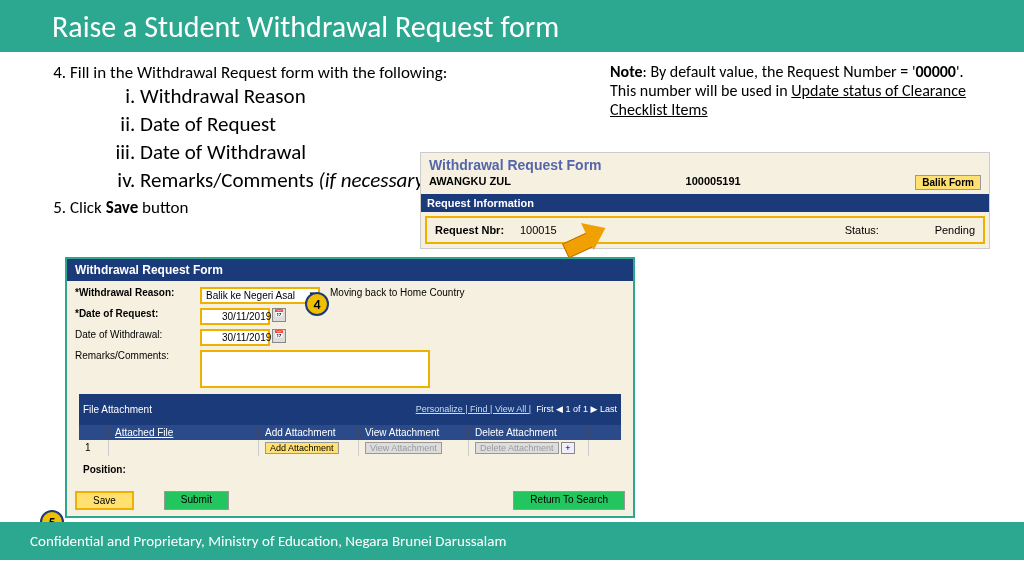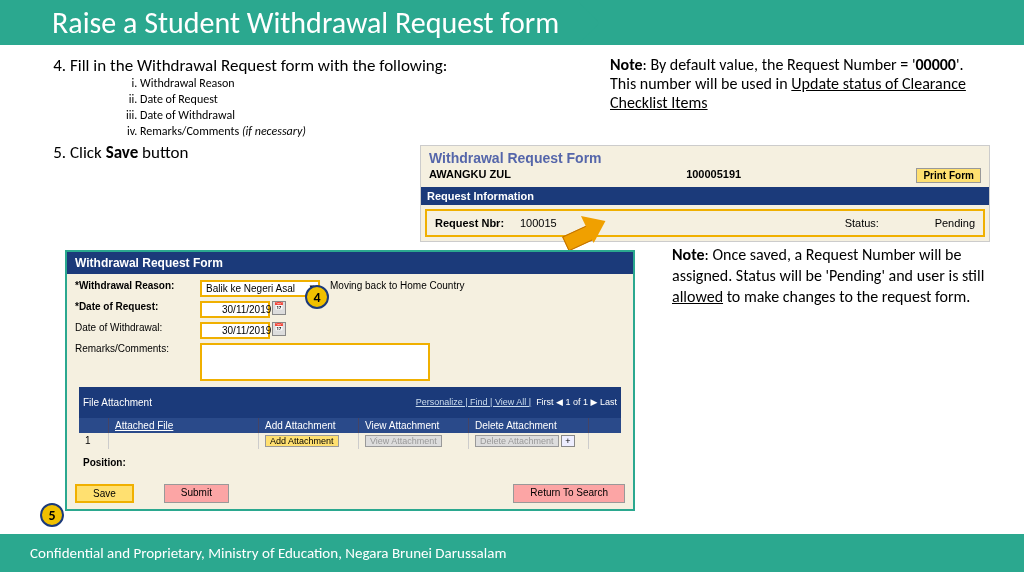--- a/index.html
+++ b/index.html
@@ -1,28 +1,28 @@
 <!DOCTYPE html>
 <html><head>
 <meta charset="utf-8">
 <style>
   * { box-sizing: border-box; margin: 0; padding: 0; }
   body { width: 1024px; height: 576px; font-family: Calibri, Arial, sans-serif; background: #fff; position: relative; overflow: hidden; }
   
-  .title-bar { background: #2ba88f; height: 45px; display: flex; align-items: center; }
+  .title-bar { background: #2ba88f; height: 52px; display: flex; align-items: center; }
   .title-stripe-l { width: 32px; height: 100%; background: #2ba88f; }
   .title-text { background: #2ba88f; color: #fff; font-size: 30px; font-weight: 400; padding: 0 20px; height:100%; display:flex; align-items:center;}
   .title-chevron { width:0; height:0; border-left: 20px solid #2ba88f; border-top: 21px solid transparent; border-bottom: 21px solid transparent; }
   
   .content { position: relative; width:100%; height: 498px; }
   
   .instr { position:absolute; left: 50px; top: 10px; width: 530px; font-size: 17px; color:#000; }
   .instr ol.main > li { margin-bottom: 4px; margin-left: 20px;}
   .instr .sub { list-style: lower-roman; margin-left: 70px; }
-  .instr .sub li { margin-bottom:2px; font-size:12px;}
+  .instr .sub li { margin-bottom:2px; font-size:21px;}
   
   .note1 { position:absolute; left: 610px; top: 10px; width: 380px; font-size: 16px; }
   .note2 { position:absolute; left: 672px; top: 200px; width: 330px; font-size: 16px; line-height:1.3; }
   .u { text-decoration: underline; }
   
   .inset1 { position:absolute; left: 420px; top: 100px; width: 570px; background:#f5f0e0; border:1px solid #ccc; font-size:11px; font-family: Verdana, Arial; }
   .inset1-title { color:#5566aa; font-weight:bold; font-size:14px; padding:4px 8px 2px; font-family:Arial;}
   .inset1-name { padding: 0 8px 4px; font-weight:bold; display:flex; justify-content:space-between;}
   .print-btn { background:#ffe070; border:1px solid #999; padding:1px 6px; font-size:10px;}
   .req-hdr { background:#1b3a7a; color:#fff; font-weight:bold; padding:3px 6px; font-size:11px;}
@@ -63,25 +63,25 @@
   .fa-row div{ padding:2px 6px; border-right:1px solid #ccc;}
   .fa-row .c1{width:30px;} .fa-row .c2{width:150px;} .fa-row .c3{width:100px;} .fa-row .c4{width:110px;} .fa-row .c5{width:120px;}
   .abtn{ background:#ffe070; border:1px solid #999; padding:0px 4px; font-size:9px; display:inline-block;}
   .abtn.dis{ background:#ddd; color:#999;}
   .plus{ border:1px solid #888; padding:0 3px; background:#eef; font-size:9px;}
   
   .sub-row{ padding:4px 8px; font-size:10px; display:flex;}
   .sub-row .l1{width:260px; font-weight:bold;}
   
   .btn-row{ padding:6px 8px; display:flex; gap:30px;}
-  .fbtn{ background:#fca5a5; border:1px solid #999; padding:2px 16px; font-size:10px;}
+  .fbtn{ background:#22c55e; border:1px solid #999; padding:2px 16px; font-size:10px;}
   .fbtn.save{ border:2px solid #f0b000; background:#ffe070;}
   .fbtn.rts{ margin-left:auto;}
   
-  .footer { position:absolute; bottom:4px; left:0; right:0; background:#2ba88f; color:#fff; padding:10px 30px; font-size:15px;}
+  .footer { position:absolute; bottom:16px; left:0; right:0; background:#2ba88f; color:#fff; padding:10px 30px; font-size:15px;}
 </style>
 </head>
 <body>
 
 <div class="title-bar">
   <div class="title-stripe-l"></div>
   <div class="title-text">Raise a Student Withdrawal Request form</div>
   <div class="title-chevron"></div>
 </div>
 
@@ -97,30 +97,27 @@
           <li><span>Remarks/Comments </span><i>(if necessary)</i></li>
         </ol>
       </li>
       <li><span>Click </span><b>Save</b><span> button</span></li>
     </ol>
   </div>
 
   <div class="note1">
     <b>Note</b><span>: By default value, the Request Number = '</span><b>00000</b><span>'. This number will be used in </span><span class="u">Update status of Clearance Checklist Items</span>
   </div>
-  <div class="note2">
-    <b>Note</b><span>: Once saved, a Request Number will be assigned. Status will be 'Pending' and user is still </span><span class="u">allowed</span><span> to make changes to the request form.</span>
-  </div>
 
   <div class="inset1">
     <div class="inset1-title">Withdrawal Request Form</div>
     <div class="inset1-name">
       <span>AWANGKU ZUL</span>
       <span>100005191</span>
-      <span class="print-btn">Print Form</span>
+      <span class="print-btn">Balik Form</span>
     </div>
     <div class="req-hdr">Request Information</div>
     <div class="req-row">
       <span class="lbl">Request Nbr:</span>
       <span class="val">100015</span>
       <span class="lbl2">Status:</span>
       <span>Pending</span>
     </div>
   </div>
 

